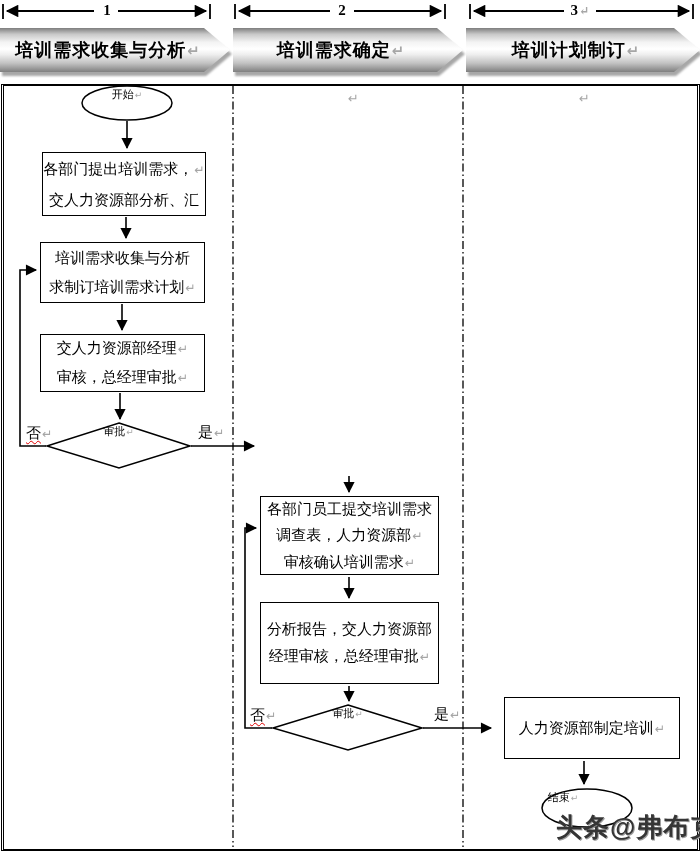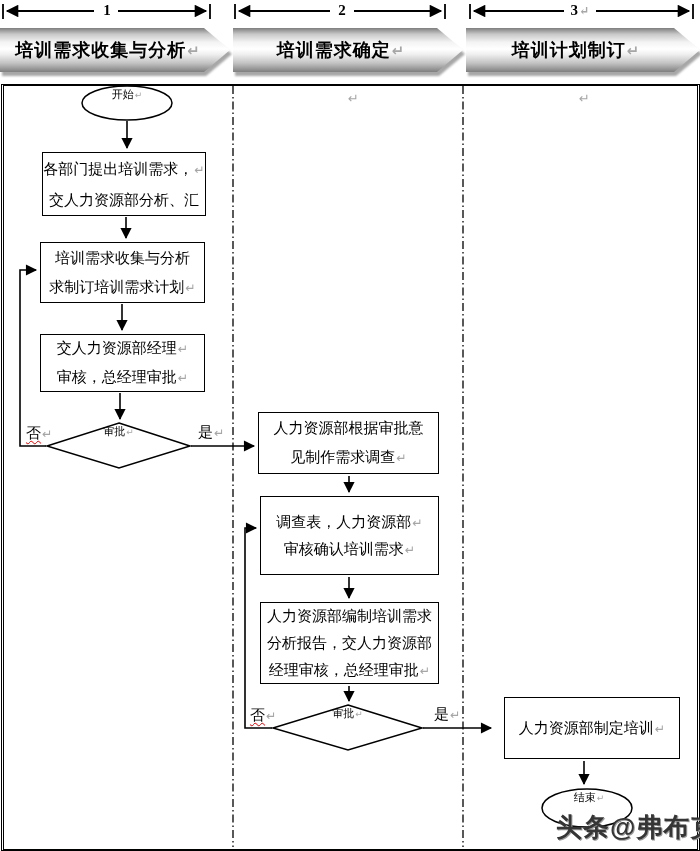--- a/index.html
+++ b/index.html
@@ -154,46 +154,42 @@
   <div class="diamond-label" style="left:47px;top:424px;width:143px;height:43px;">
       <div class="line"><span class="t">审批</span><span class="pmark">↵</span></div>
     </div>
   <div class="small-label misspelled" style="left:26px;top:424px;">
       <div class="line"><span class="t">否</span><span class="pmark">↵</span></div>
     </div>
   <div class="small-label" style="left:198px;top:423px;">
       <div class="line"><span class="t">是</span><span class="pmark">↵</span></div>
     </div>
 
-  <div class="pbox lh29" style="left:258px;top:412px;width:179px;height:60px;">
-      <div class="line"><span class="t">人力资源部根据审批意</span></div>
-      <div class="line"><span class="t">见制作需求调查</span><span class="pmark">↵</span></div>
-    </div>
   <div class="pbox lh26" style="left:260px;top:496px;width:177px;height:77px;">
+      <div class="line"><span class="t">各部门员工提交培训需求</span></div>
       <div class="line"><span class="t">调查表，人力资源部</span><span class="pmark">↵</span></div>
       <div class="line"><span class="t">审核确认培训需求</span><span class="pmark">↵</span></div>
     </div>
   <div class="pbox lh27" style="left:260px;top:602px;width:177px;height:80px;">
-      <div class="line"><span class="t">人力资源部编制培训需求</span></div>
       <div class="line"><span class="t">分析报告，交人力资源部</span></div>
       <div class="line"><span class="t">经理审核，总经理审批</span><span class="pmark">↵</span></div>
     </div>
 
   <div class="diamond-label" style="left:273px;top:706px;width:149px;height:43px;">
       <div class="line"><span class="t">审批</span><span class="pmark">↵</span></div>
     </div>
   <div class="small-label misspelled" style="left:250px;top:706px;">
       <div class="line"><span class="t">否</span><span class="pmark">↵</span></div>
     </div>
   <div class="small-label" style="left:434px;top:705px;">
       <div class="line"><span class="t">是</span><span class="pmark">↵</span></div>
     </div>
 
   <div class="pbox lh29" style="left:495px;top:697px;width:174px;height:60px;margin-left:9px;">
       <div class="line"><span class="t">人力资源部制定培训</span><span class="pmark">↵</span></div>
     </div>
-  <div class="oval-label" style="left:544px;top:790px;width:90px;height:36px;">
+  <div class="oval-label" style="left:518px;top:790px;width:90px;height:36px;">
       <div class="line"><span class="t">结束</span><span class="pmark">↵</span></div>
     </div>
 
   <div class="watermark">头条@弗布克</div>
 
 </div>
 
 </body></html>

